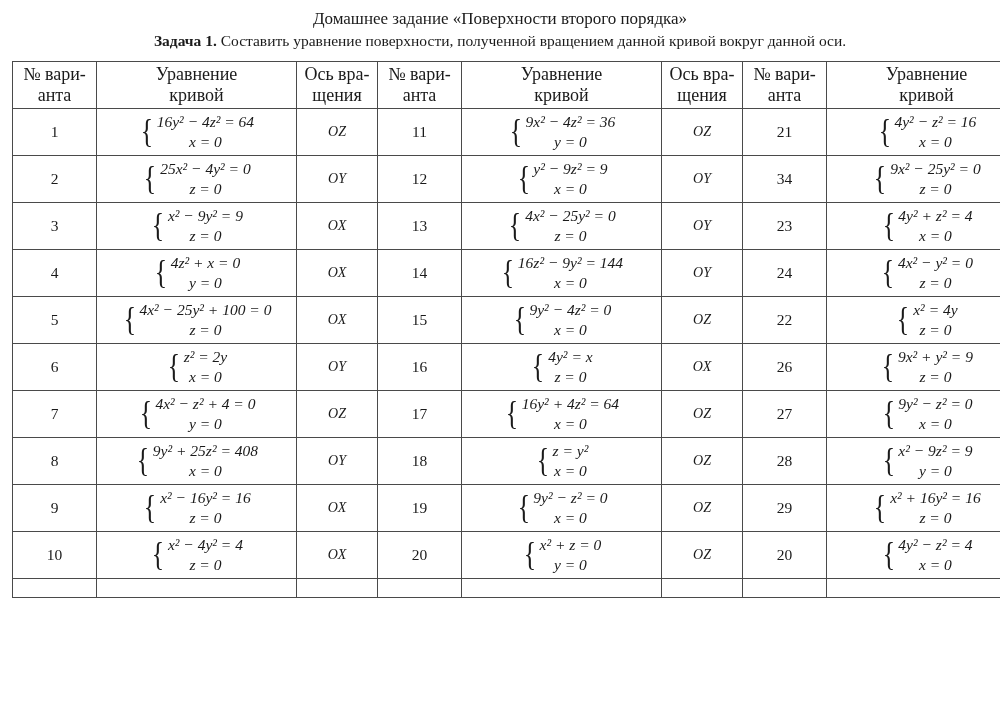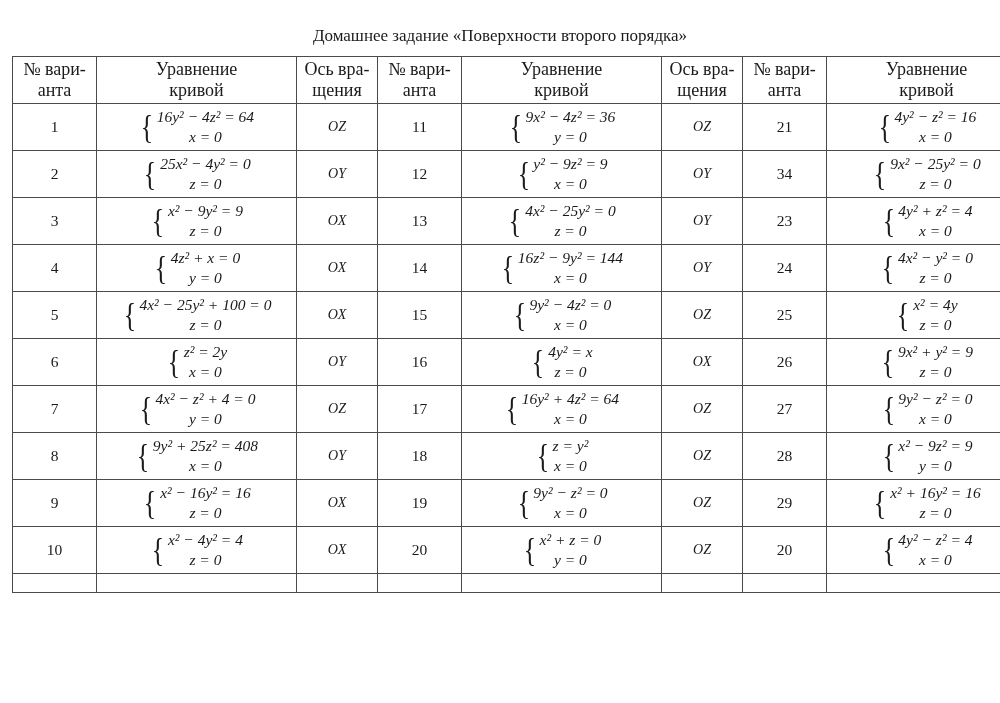--- a/index.html
+++ b/index.html
@@ -12,21 +12,21 @@
     height: 703px;
     font-family: "Liberation Serif", serif;
     color: #1a1a1a;
     overflow: hidden;
   }
   .page {
     width: 1000px;
     height: 703px;
     position: relative;
     box-sizing: border-box;
-    padding: 25px 12px 0 12px;
+    padding: 8px 12px 0 12px;
   }
   .header {
     text-align: center;
     line-height: 1.32;
   }
   .title-line {
     font-size: 17px;
     margin-bottom: 1px;
   }
   .task-line {
@@ -105,20 +105,21 @@
     border-top: 1px solid #4a4a4a;
   }
 </style>
 </head>
 <body>
 
 <div class="page">
 
   <div class="header">
     <div class="title-line">Домашнее задание «Поверхности второго порядка»</div>
+    <div class="task-line"><span class="task-label">Задача 1.</span><span> Составить уравнение поверхности, полученной вращением данной кривой вокруг данной оси.</span></div>
   </div>
 
   <table class="variants">
     <colgroup>
       <col class="col-num">
         <col class="col-eq">
         <col class="col-ax">
       <col class="col-num">
         <col class="col-eq">
         <col class="col-ax">
@@ -291,21 +292,21 @@
         <td class="axiscell">OX</td>
         <td class="numcell">15</td>
         <td class="eqcell"><span class="sys">
               <span class="brace">{</span>
               <span class="lines">
                 <span>9y² − 4z² = 0</span>
                 <span>x = 0</span>
               </span>
             </span></td>
         <td class="axiscell">OZ</td>
-        <td class="numcell">25</td>
+        <td class="numcell">22</td>
         <td class="eqcell"><span class="sys">
               <span class="brace">{</span>
               <span class="lines">
                 <span>x² = 4y</span>
                 <span>z = 0</span>
               </span>
             </span></td>
 
       </tr>
       <tr>

